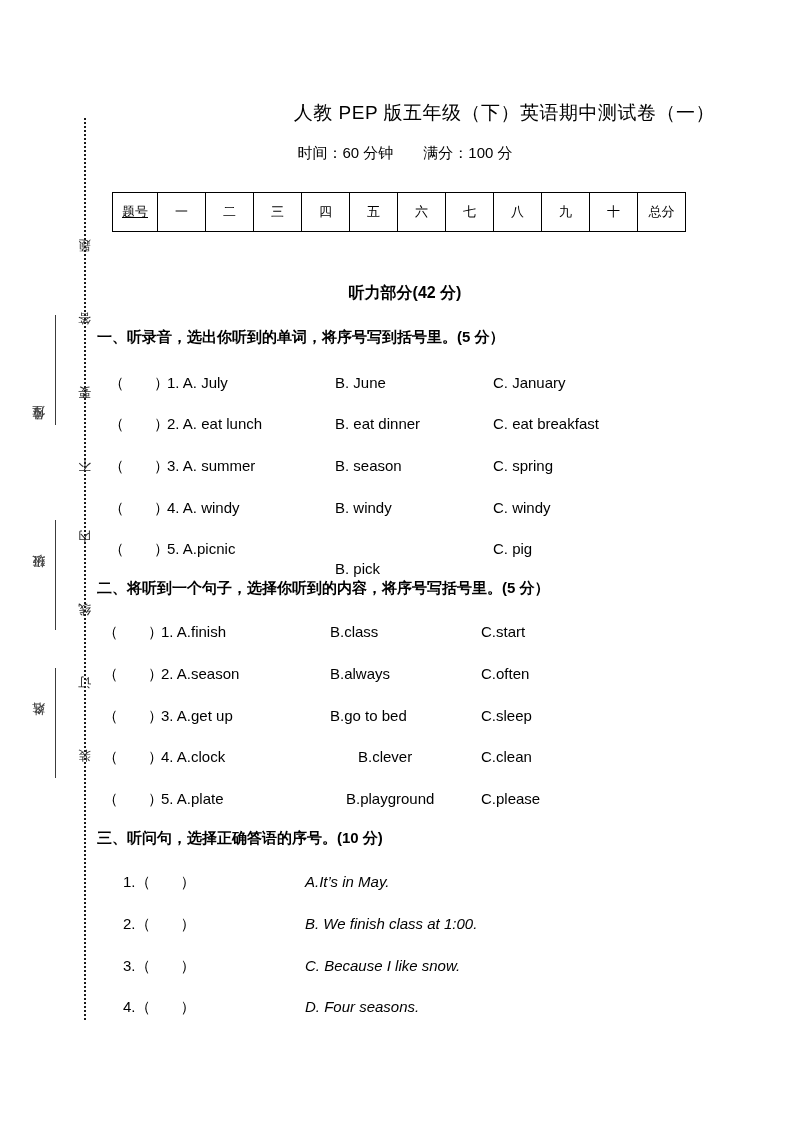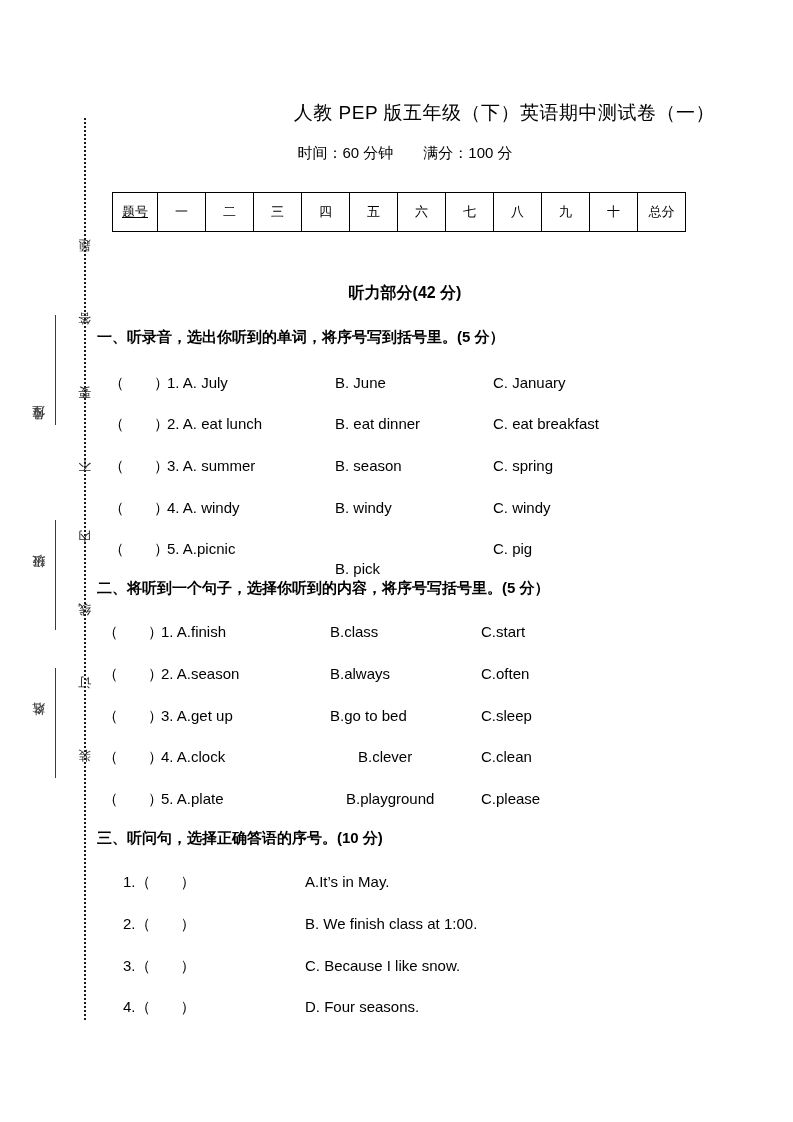--- a/index.html
+++ b/index.html
@@ -154,20 +154,21 @@
     position: absolute;
     font-size: 15px;
     white-space: nowrap;
     line-height: 22px;
   }
   .ansrow {
     position: absolute;
     font-size: 15px;
     white-space: nowrap;
     line-height: 22px;
+    font-style: italic;
   }
 </style>
 </head>
 <body>
 
 <div class="page">
 
   <div class="binding">
     <div class="dotted-rule"></div>
 

